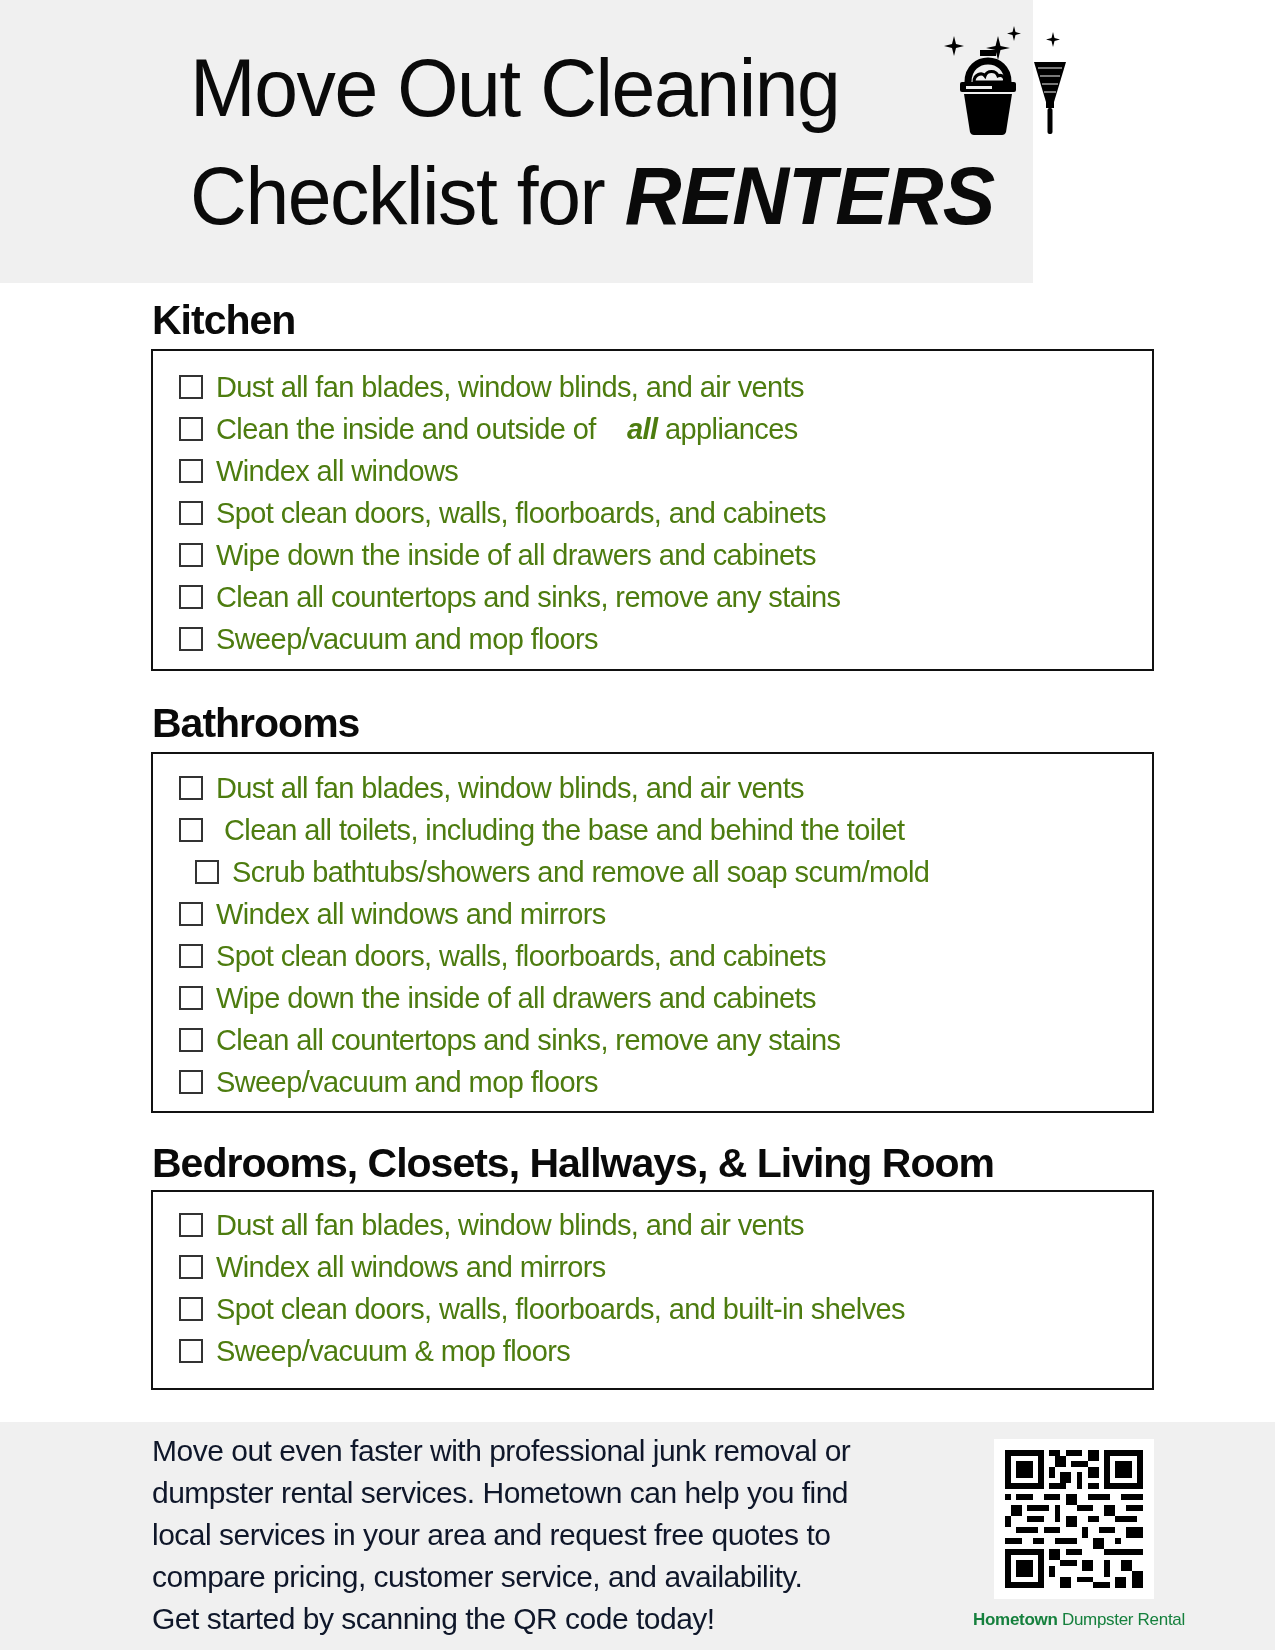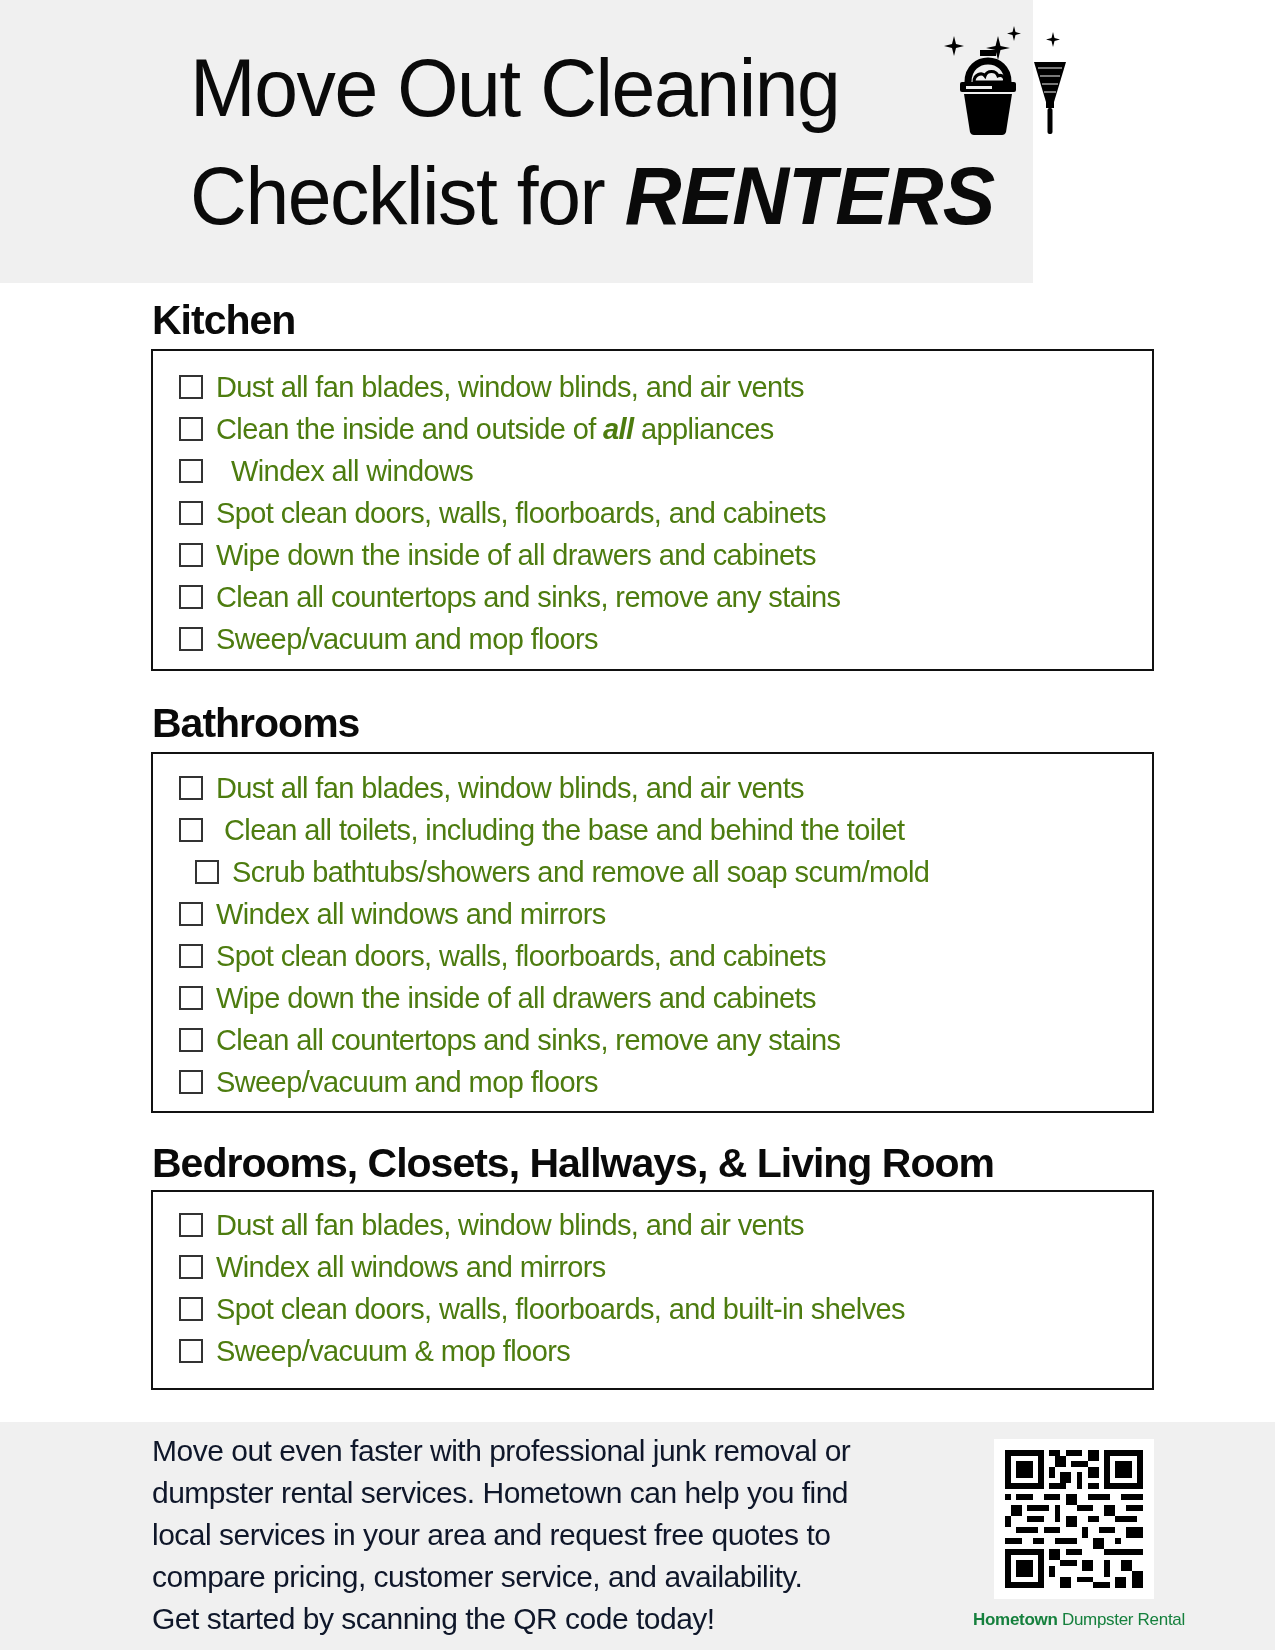--- a/index.html
+++ b/index.html
@@ -32,21 +32,21 @@
   }
   .item {
     position: absolute; left: 26px; height: 36px; display: flex; align-items: center;
     white-space: nowrap;
   }
   .checkbox {
     width: 24px; height: 24px; border: 2px solid #333; box-sizing: border-box;
     margin-right: 13px; flex: 0 0 auto; background: #fff;
   }
   .item-text { font-size: 29px; letter-spacing: -0.6px; color: #4d7c0f; }
-  .item-text em { font-weight: bold; font-style: italic; }
+  .item-text em { font-weight: bold; font-style: italic; margin-left: 24px; }
 
   .footer {
     position: absolute; left: 0; top: 1422px; width: 1275px; height: 228px;
     background: #f0f0f0;
   }
   .footer-text {
     position: absolute; left: 152px; top: 8px; width: 800px;
     font-size: 30px; line-height: 42px; letter-spacing: -0.5px; color: #0f172a;
   }
   .qr {
@@ -91,21 +91,21 @@
 <div class="section-heading" style="top:296px;">Kitchen</div>
 <div class="box" style="top:349px; height:322px;">
   <div class="item" style="top:18px;">
       <span class="checkbox"></span>
       <span class="item-text">Dust all fan blades, window blinds, and air vents</span>
     </div>
   <div class="item" style="top:60px;">
       <span class="checkbox"></span>
       <span class="item-text"><span>Clean the inside and outside of </span><em>all</em><span> appliances</span></span>
     </div>
-  <div class="item" style="top:102px;gap:15px;">
+  <div class="item" style="top:102px;">
       <span class="checkbox"></span>
       <span class="item-text">Windex all windows</span>
     </div>
   <div class="item" style="top:144px;">
       <span class="checkbox"></span>
       <span class="item-text">Spot clean doors, walls, floorboards, and cabinets</span>
     </div>
   <div class="item" style="top:186px;">
       <span class="checkbox"></span>
       <span class="item-text">Wipe down the inside of all drawers and cabinets</span>

